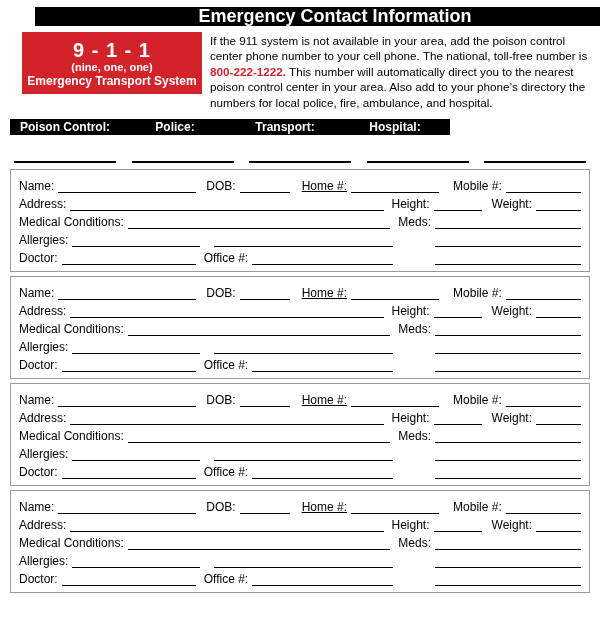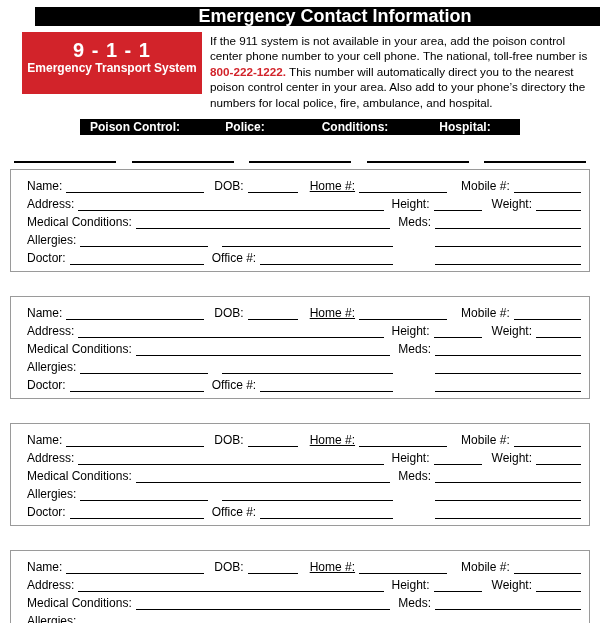--- a/index.html
+++ b/index.html
@@ -17,59 +17,60 @@
   .row911 { display:flex; margin:6px 10px 0 10px;padding-left:12px; }
   .red-box { width:180px; height:62px; background:#d2232a; color:#fff; text-align:center;
              padding-top:7px; flex:none; }
   .red-911 { font-size:20px; font-weight:bold; letter-spacing:1px; line-height:22px; }
   .red-words { font-size:11px; font-weight:bold; line-height:13px; }
   .red-system { font-size:12px; font-weight:bold; line-height:15px; }
   .info-text { flex:1; margin-left:8px; font-size:11.7px; line-height:15.4px; padding-top:1px; }
   .phone-red { color:#d2232a; font-weight:bold; }
 
   
-  .contacts-row { display:flex; justify-content:center; margin:9px 10px 0 10px; }
+  .contacts-row { display:flex; justify-content:flex-start; margin:9px 10px 0 10px; }
   .contact-box { width:110px; height:16px; background:#000; color:#fff; font-weight:bold;
                  font-size:12px; text-align:center; line-height:16px; }
   .contact-lines { display:flex; justify-content:space-between; margin:26px 10px 0 10px; }
   .contact-line-cell { width:110px; display:flex; justify-content:center; }
   .contact-line { width:102px; height:2px; background:#000; }
 
   
   .members { margin:6px 10px 0 10px; }
-  .member-block { border:1px solid #9a9a9a; background:#fff; padding:5px 8px 6px 16px;
-                  margin-bottom:24px; height:103px; }
+  .member-block { border:1px solid #9a9a9a; background:#fff; padding:5px 8px 6px 8px;
+                  margin-bottom:4px; height:103px; }
   .mrow { display:flex; align-items:flex-end; height:18px; }
   .mlbl { font-size:12px; line-height:13px; white-space:nowrap; }
   .mln { border-bottom:1px solid #000; height:13px; margin-left:4px; flex:none; }
   .flex1 { flex:1; }
   .ml8 { margin-left:8px;text-align:right; } .ml10 { margin-left:10px; } .ml12 { margin-left:12px;text-decoration:underline; } .ml14 { margin-left:14px; } .ml42 { margin-left:42px; }
   .w138 { width:138px; } .w50 { width:50px; } .w88 { width:88px; }
   .w48 { width:48px; } .w45 { width:45px; } .w146 { width:146px; }
   .w128 { width:128px; } .w134 { width:134px; }
 </style>
 </head>
 <body>
 
 <div class="page">
 
   <div class="black-bar bar-top">Emergency Contact Information</div>
 
   <div class="row911">
     <div class="red-box">
       <div class="red-911">9 - 1 - 1</div>
+      <div class="red-words">(nine, one, one)</div>
       <div class="red-system">Emergency Transport System</div>
     </div>
     <div class="info-text"><span>If the 911 system is not available in your area, add the poison control center phone number to your cell phone. The national, toll-free number is </span><span class="phone-red">800-222-1222.</span><span> This number will automatically direct you to the nearest poison control center in your area. Also add to your phone’s directory the numbers for local police, fire, ambulance, and hospital.</span></div>
   </div>
 
   <div class="contacts-row">
     <div class="contact-box">Poison Control:</div>
     <div class="contact-box">Police:</div>
-    <div class="contact-box">Conditions:</div>
+    <div class="contact-box">Transport:</div>
     <div class="contact-box">Hospital:</div>
   </div>
 
   <div class="contact-lines">
     <div class="contact-line-cell">
         <div class="contact-line"></div>
       </div>
     <div class="contact-line-cell">
         <div class="contact-line"></div>
       </div>

